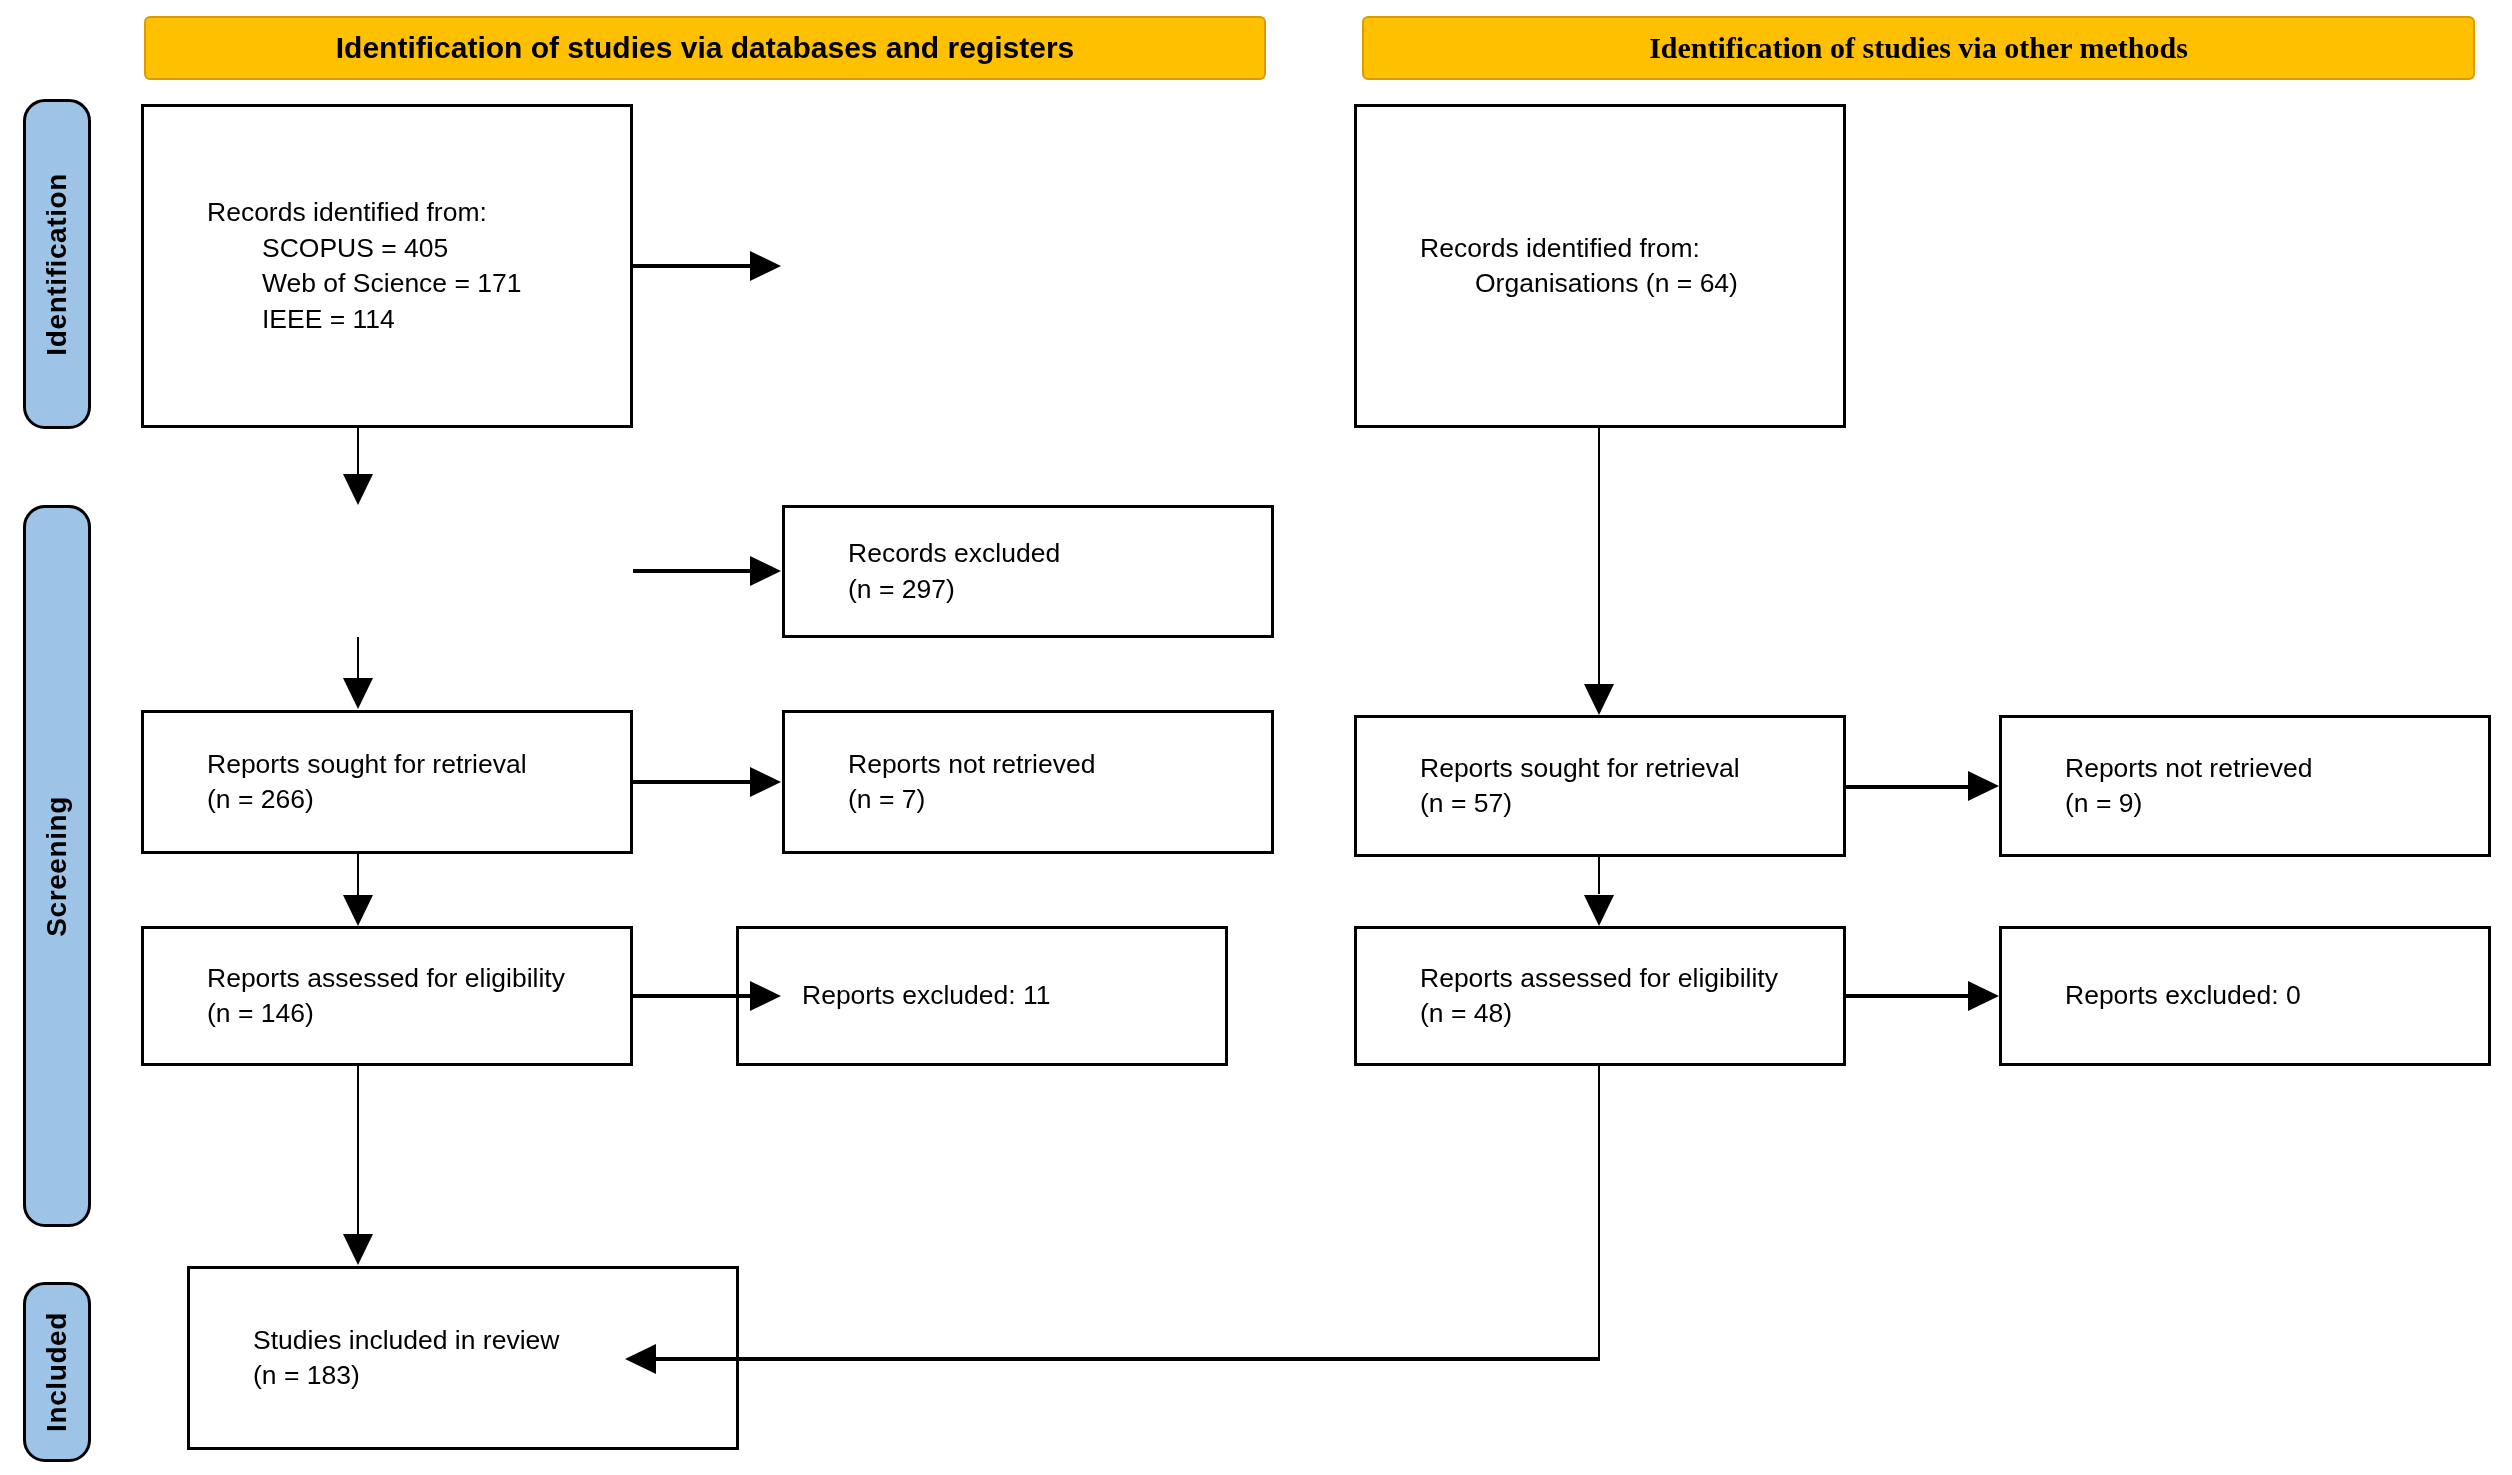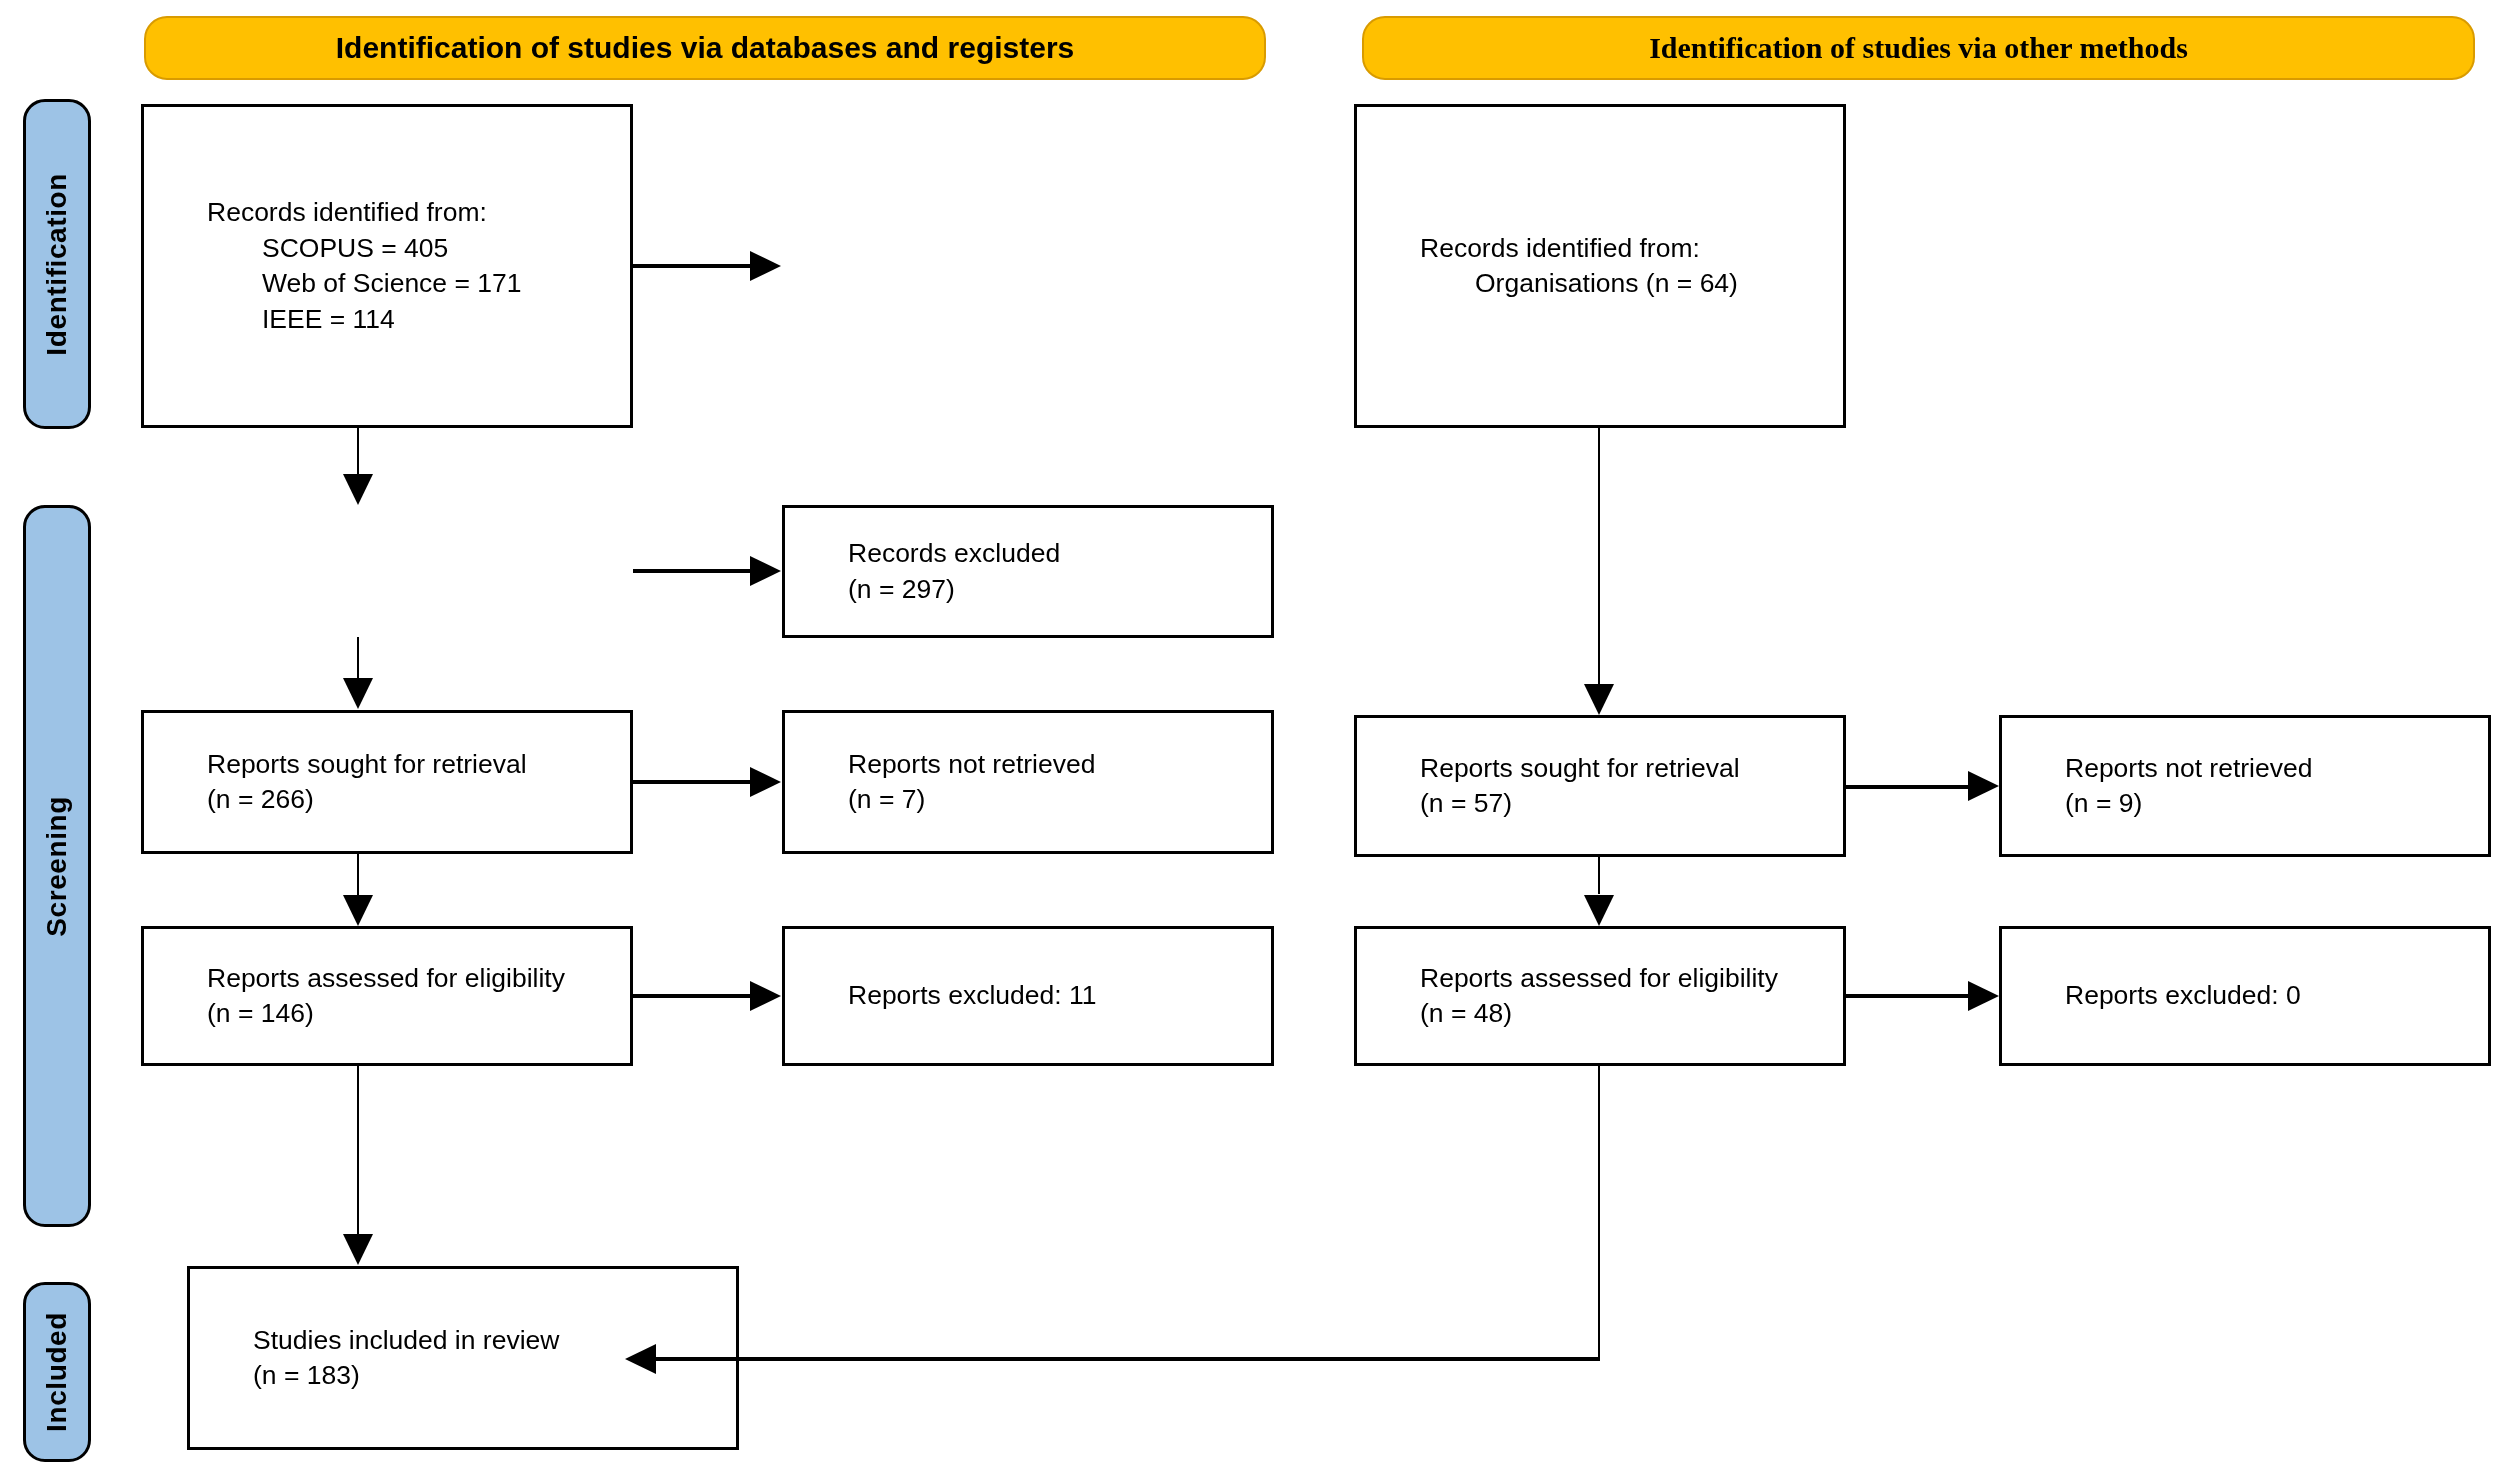--- a/index.html
+++ b/index.html
@@ -4,21 +4,21 @@
 <style>
   html,body{margin:0;padding:0;background:#fff;}
   body{font-family:"Liberation Sans",sans-serif;}
   .canvas{position:relative;width:2512px;height:1476px;background:#fff;overflow:hidden;}
 
   .banner{
     position:absolute;box-sizing:border-box;
     display:flex;align-items:center;justify-content:center;
     background:var(--banner,#FFC000);
     border:2.3px solid var(--banner-border,#D99B00);
-    border-radius:23px;
+    border-radius:6px;
     font-size:30px;font-weight:bold;color:#000;text-align:center;
   }
 
   .stage{
     position:absolute;box-sizing:border-box;
     display:flex;align-items:center;justify-content:center;
     background:var(--stage,#9DC3E6);
     border:3.5px solid #000;border-radius:22px;
   }
   .stage span{
@@ -110,21 +110,21 @@
       <div>(n = 9)</div>
     </div>
   </div>
 
   <div class="box" style="left:141px;top:926px;width:492px;height:140px;">
     <div class="box-text">
       <div>Reports assessed for eligibility</div>
       <div>(n = 146)</div>
     </div>
   </div>
-  <div class="box" style="left:782px;top:926px;width:492px;height:140px;">
+  <div class="box" style="left:736px;top:926px;width:492px;height:140px;">
     <div class="box-text">
       <div>Reports excluded: 11</div>
     </div>
   </div>
   <div class="box" style="left:1354px;top:926px;width:492px;height:140px;">
     <div class="box-text">
       <div>Reports assessed for eligibility</div>
       <div>(n = 48)</div>
     </div>
   </div>

